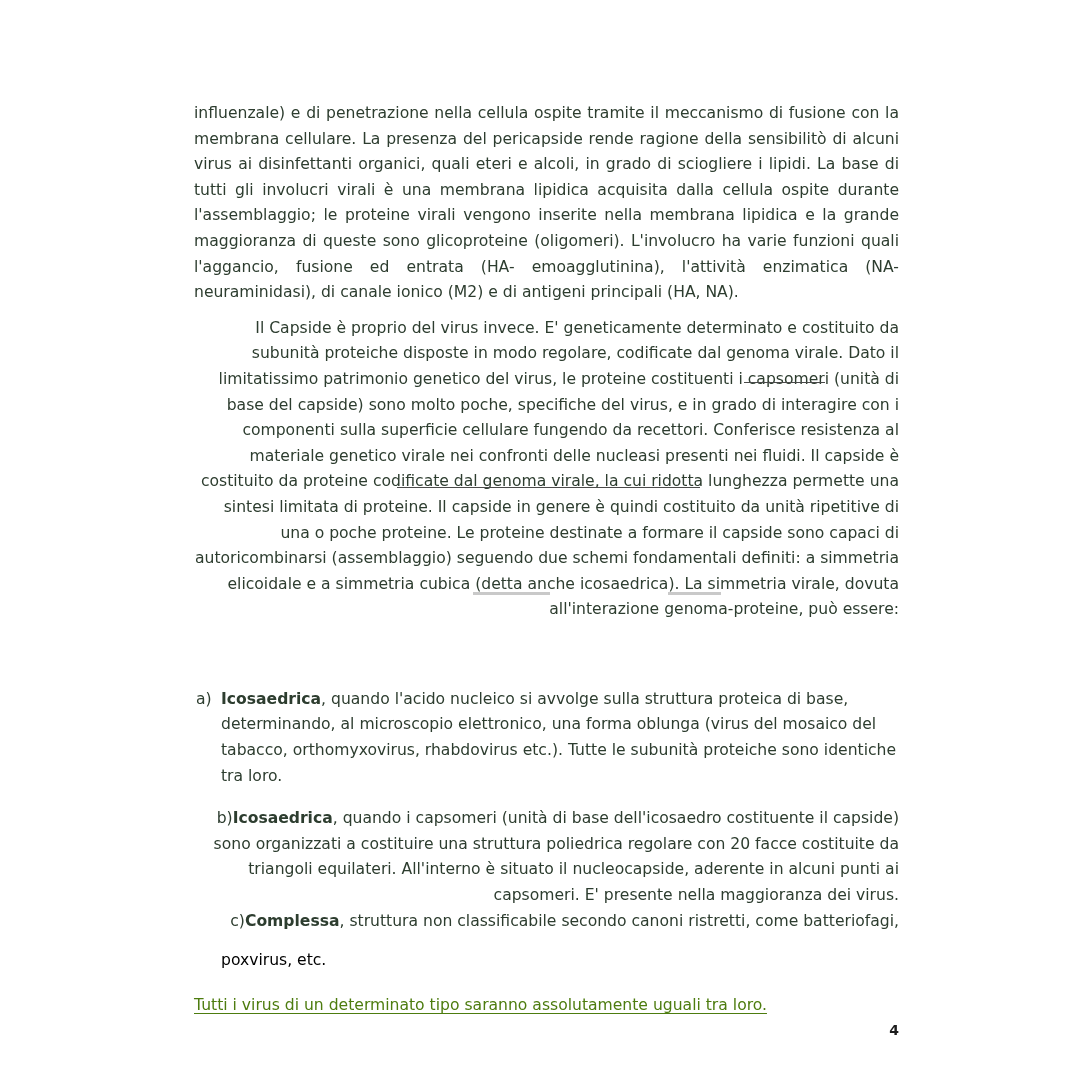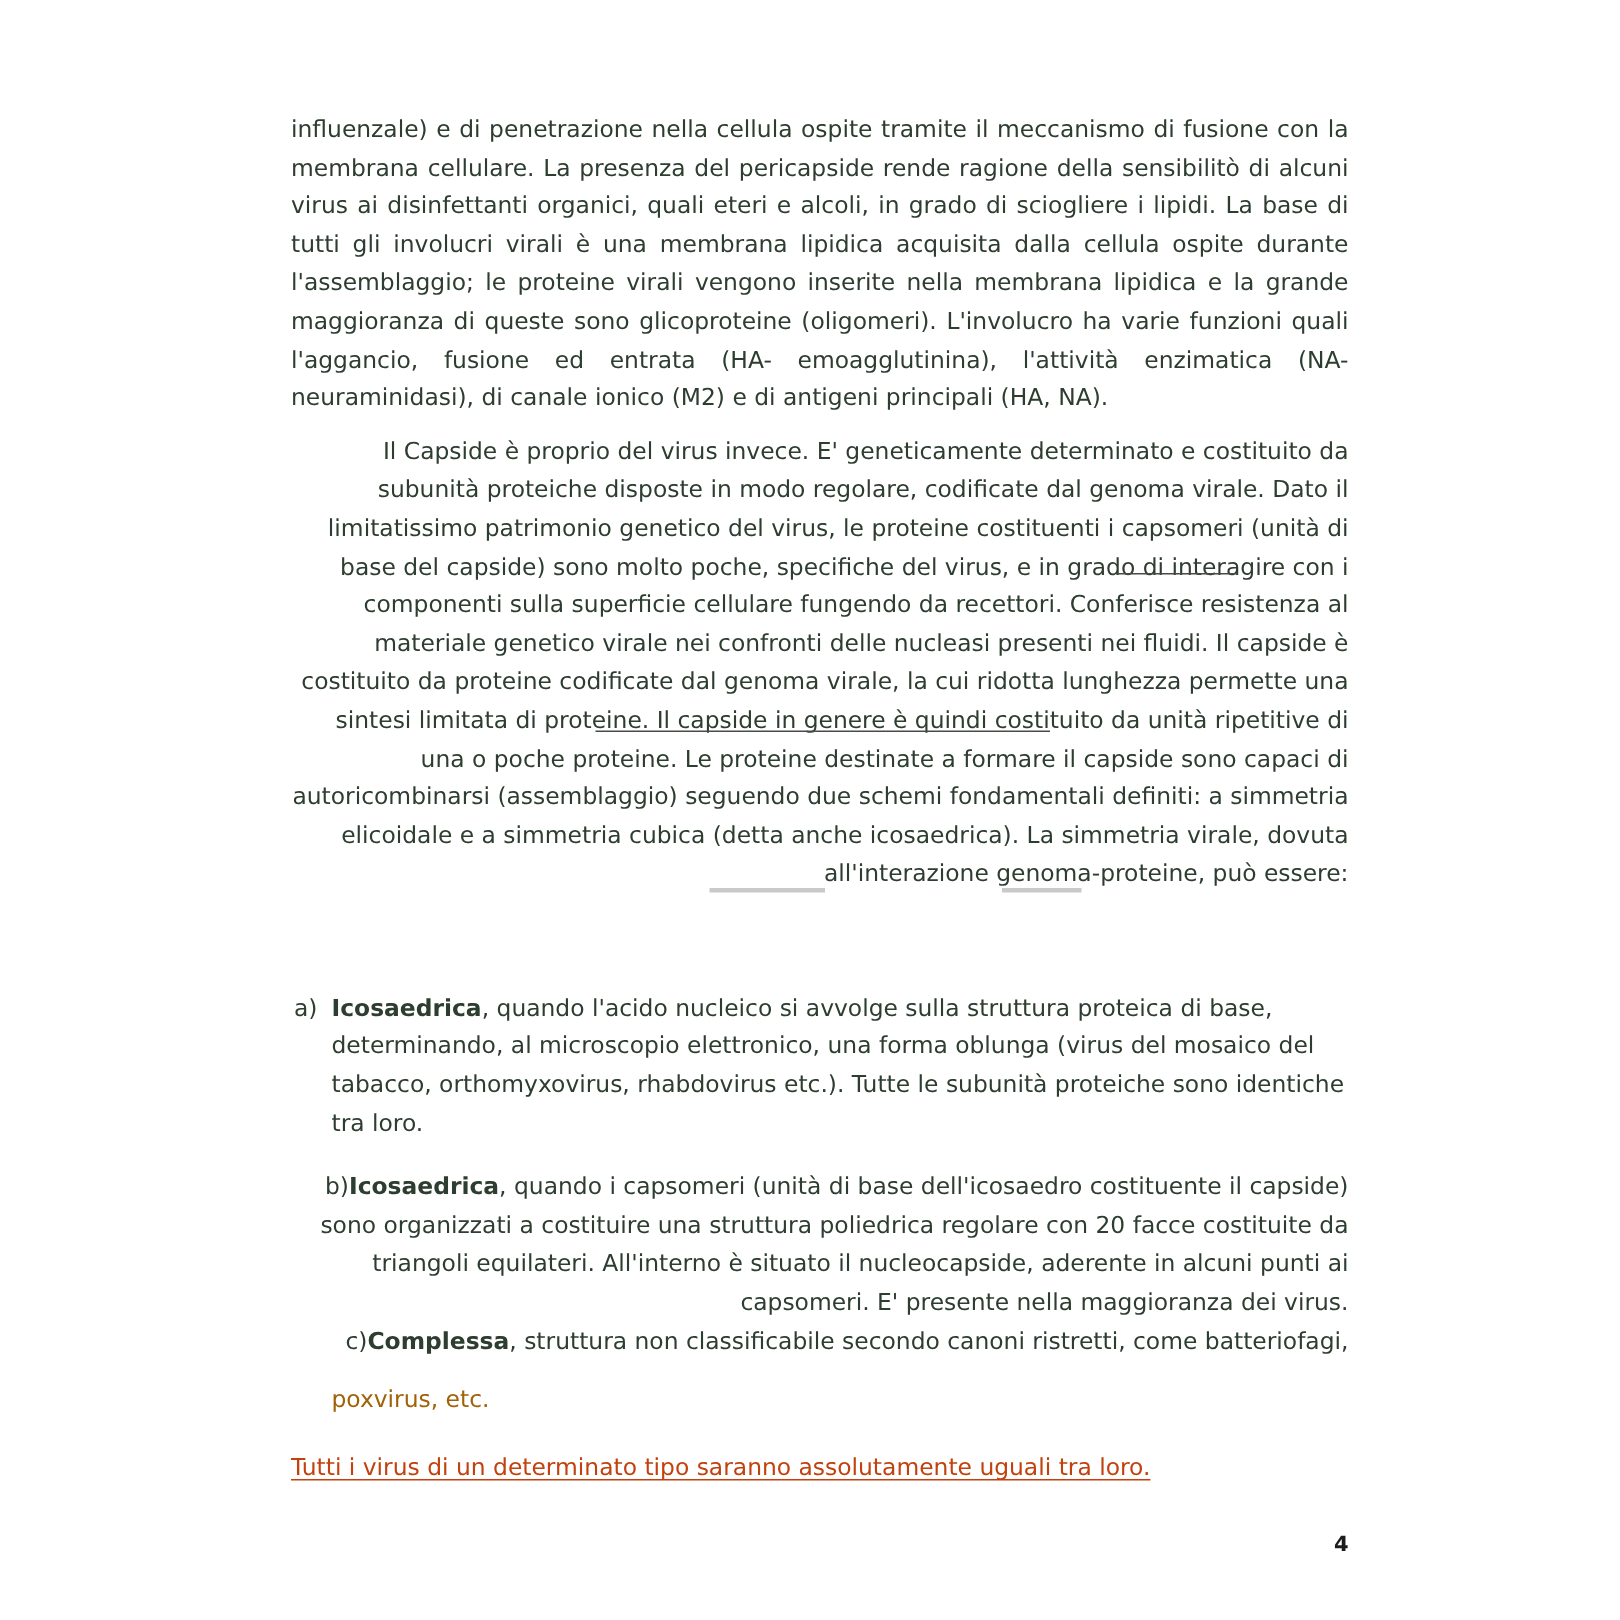--- a/index.html
+++ b/index.html
@@ -32,20 +32,21 @@
   .para {
     color: #2d3d2f;
     font-size: 15.6px;
     line-height: 25.6px;
     margin: 0;
   }
 
   .para-justified {
     text-align: justify;
     text-justify: inter-word;
+    margin-top: 27px;
   }
 
   .para-left {
     text-align: right;
   }
 
   .gap-1 { height: 10px; }
   .gap-3 { height: 32px; }
   .gap-4 { height: 17px; }
   .gap-5 { height: 14px; }
@@ -64,27 +65,27 @@
     position: absolute;
     left: 2px;
     top: 0;
     color: #2d3d2f;
   }
 
   .bold { font-weight: bold; }
 
   .indent-block {
     padding-left: 27px;
-    color: #a16207;
+    color: #000000;
     font-size: 15.6px;
     line-height: 25.6px;
   }
 
   .underline-sentence {
-    color: #c2410c;
+    color: #4d7c0f;
     font-size: 15.6px;
     line-height: 25.6px;
     text-decoration: underline;
     text-underline-offset: 3px;
     text-decoration-thickness: 1px;
     display: inline;
   }
 
   
   .annot-line {

